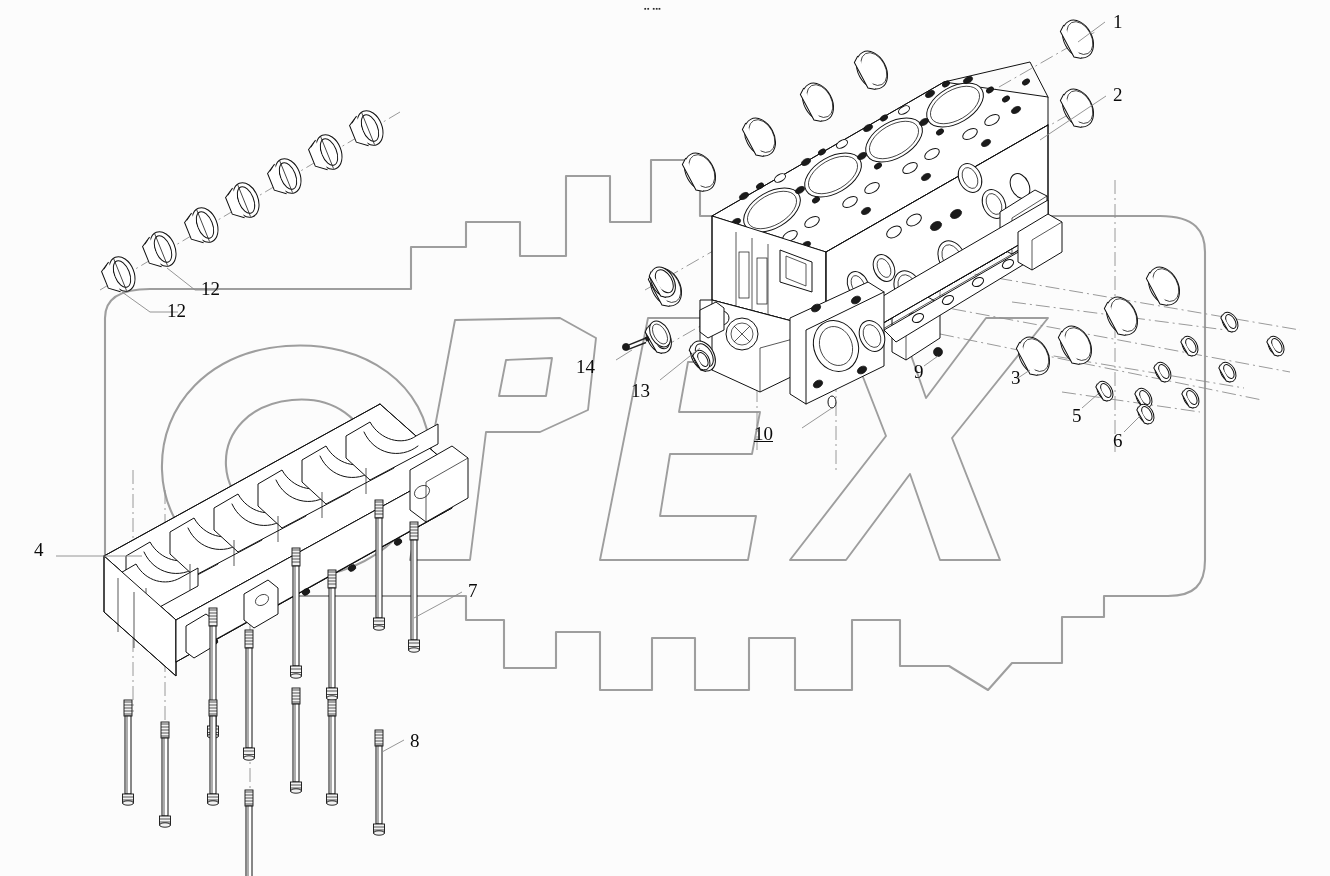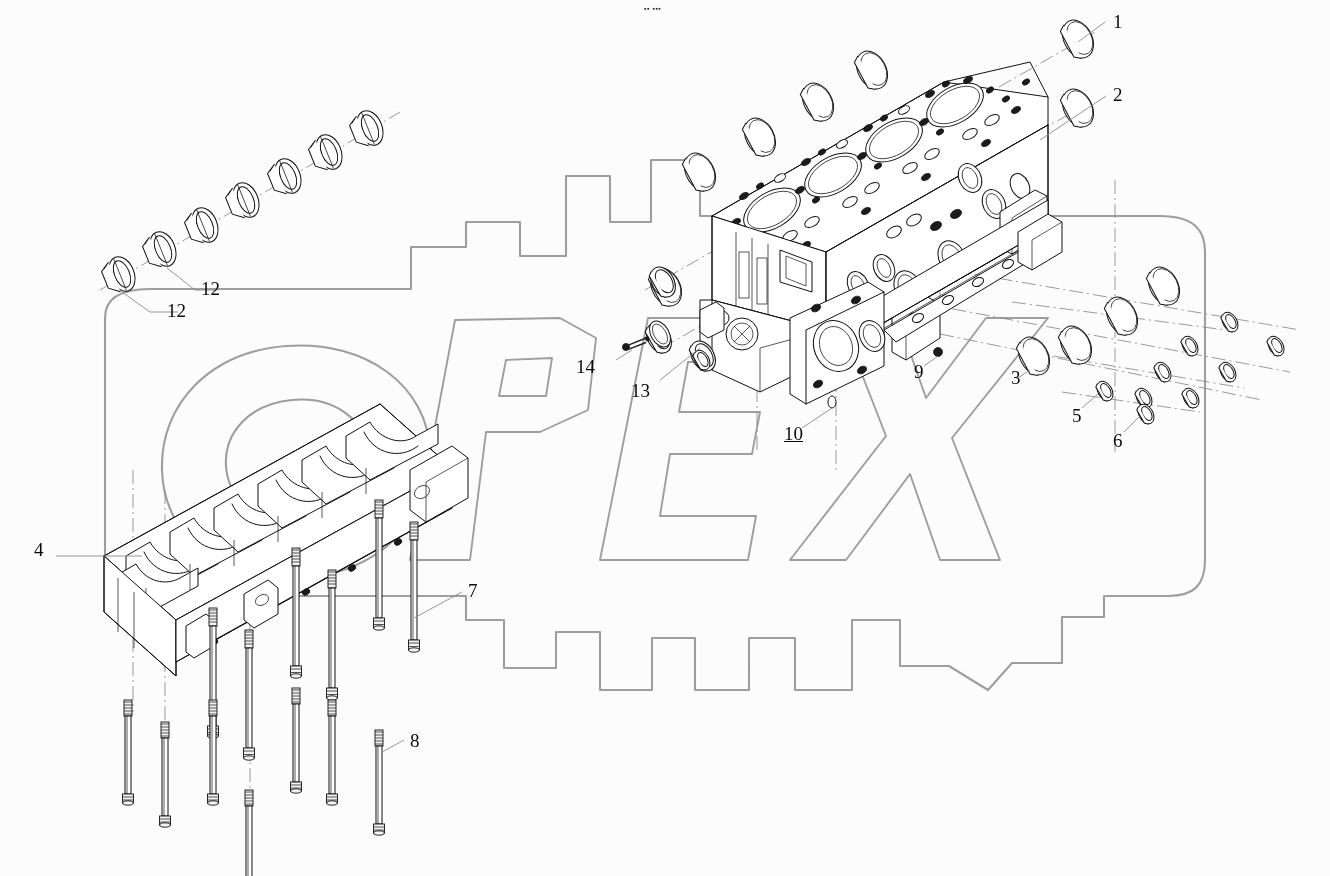--- a/index.html
+++ b/index.html
@@ -501,20 +501,20 @@
   <div class="callout-layer">
     <div class="callout" style="left:1113px; top:12px;">1</div>
     <div class="callout" style="left:1113px; top:85px;">2</div>
     <div class="callout" style="left:1011px; top:368px;">3</div>
     <div class="callout" style="left:34px;   top:540px;">4</div>
     <div class="callout" style="left:1072px; top:406px;">5</div>
     <div class="callout" style="left:1113px; top:431px;">6</div>
     <div class="callout" style="left:468px;  top:581px;">7</div>
     <div class="callout" style="left:410px;  top:731px;">8</div>
     <div class="callout" style="left:914px;  top:362px;">9</div>
-    <div class="callout" style="left:784px;  top:424px;text-decoration:underline;">10</div>
+    <div class="callout" style="left:754px;  top:424px;text-decoration:underline;">10</div>
     <div class="callout" style="left:167px;  top:301px;">12</div>
     <div class="callout" style="left:201px;  top:279px;">12</div>
     <div class="callout" style="left:631px;  top:381px;">13</div>
     <div class="callout" style="left:576px;  top:357px;">14</div>
   </div>
 
 </div>
 
 </body></html>

